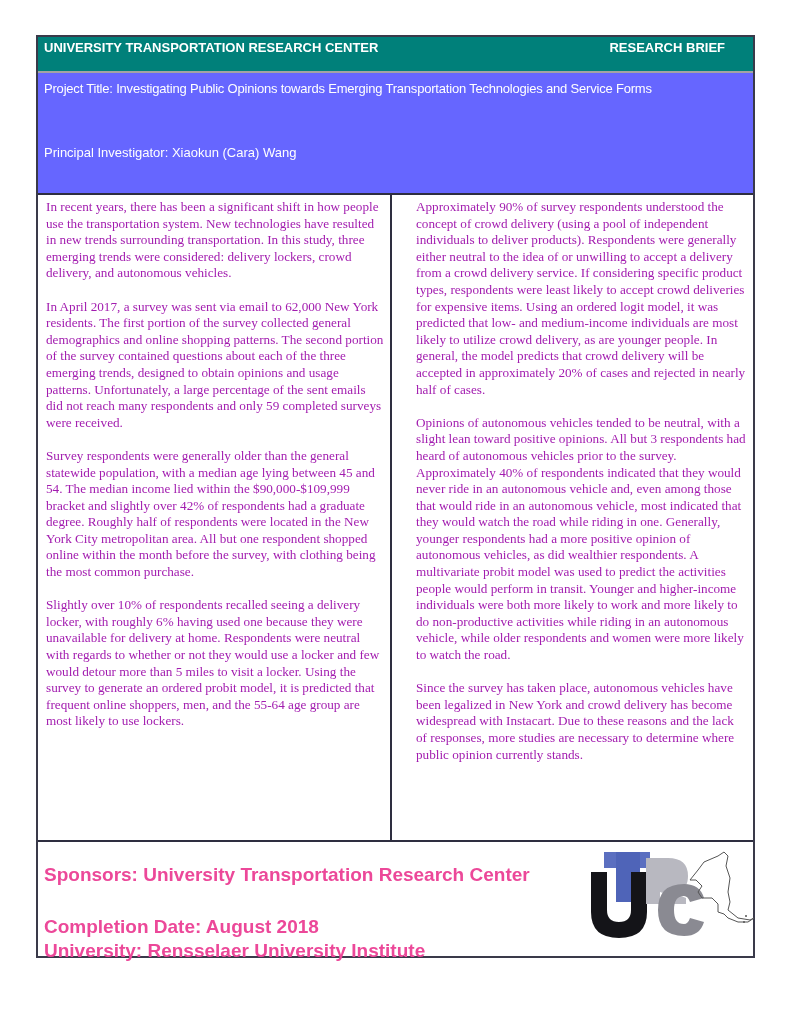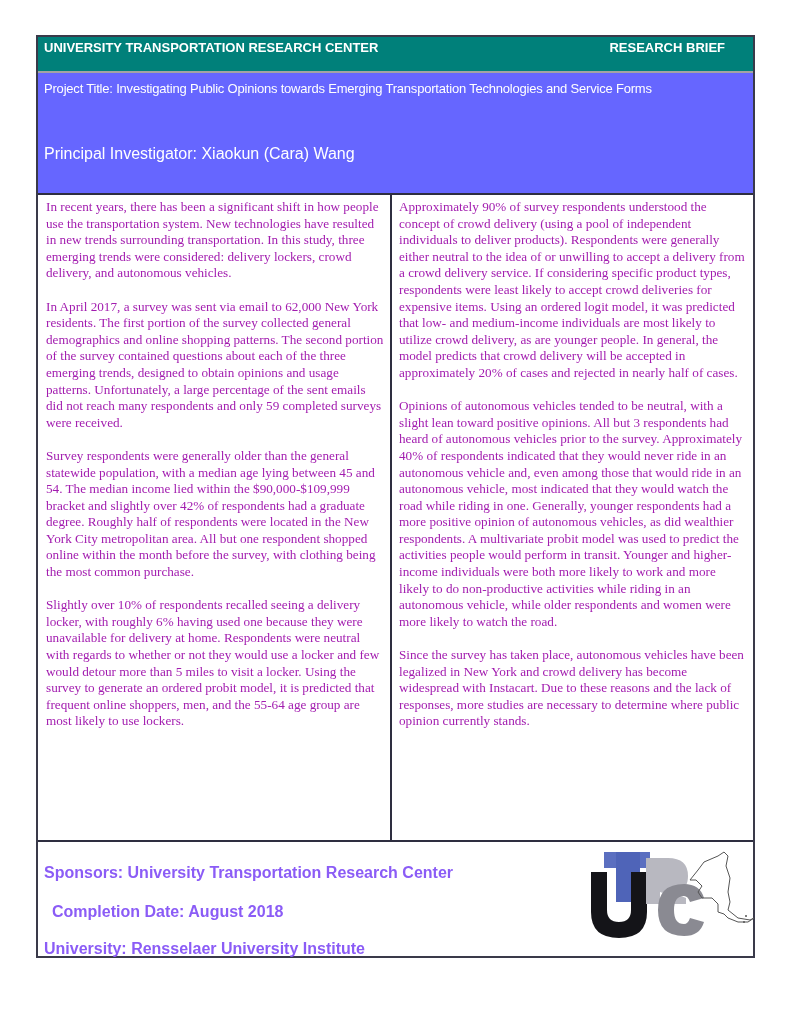--- a/index.html
+++ b/index.html
@@ -17,37 +17,37 @@
   .topbar .kind { position: absolute; right: 28px; top: 3px; }
   .titleblock {
     position: absolute; left: 0; top: 36px; right: 0; height: 120px;
     background: #6666ff; border-bottom: 2px solid #2e2e40;
     font-family: "Liberation Sans", sans-serif; color: #ffffff;
   }
   .titleblock .title {
     position: absolute; left: 6px; top: 2px; width: 700px;
     font-size: 13px; line-height: 27px; font-weight: normal; letter-spacing: -0.2px;
   }
-  .titleblock .pi { position: absolute; left: 6px; top: 72px; font-size: 16px; }
+  .titleblock .pi { position: absolute; left: 6px; top: 72px; font-size: 13px; }
   .col {
     position: absolute; top: 158px; height: 645px; box-sizing: border-box;
     font-family: "Liberation Serif", serif; font-size: 13.2px; line-height: 16.6px; color: #a21caf;
     padding: 4px 6px 0 8px;
   }
   .col.left { left: 0; width: 354px; border-right: 2px solid #2e2e40; }
-  .col.right { left: 354px; width: 361px; padding-left: 7px; }
+  .col.right { left: 354px; width: 361px; padding-left: 24px; }
   .col p { margin: 0 0 16.6px 0; }
   .footer {
     position: absolute; left: 0; top: 803px; right: 0; bottom: 0;
     border-top: 2px solid #2e2e40;
-    font-family: "Liberation Sans", sans-serif; font-weight: bold; font-size: 16px; color: #8b5cf6; text-align: center;
+    font-family: "Liberation Sans", sans-serif; font-weight: bold; font-size: 19px; color: #ec4899; text-align: center;
   }
   .footer .line { position: absolute; left: 6px; }
   .footer .l1 { top: 22px; }
-  .footer .l2 { top: 61px; margin-left: 8px; }
+  .footer .l2 { top: 74px; }
   .footer .l3 { top: 98px; }
   .logo { position: absolute; left: 548px; top: 8px; width: 170px; height: 90px; }
 </style>
 </head>
 <body>
 
 <div class="page">
 
   <div class="topbar">
     <span class="org">UNIVERSITY TRANSPORTATION RESEARCH CENTER</span>

